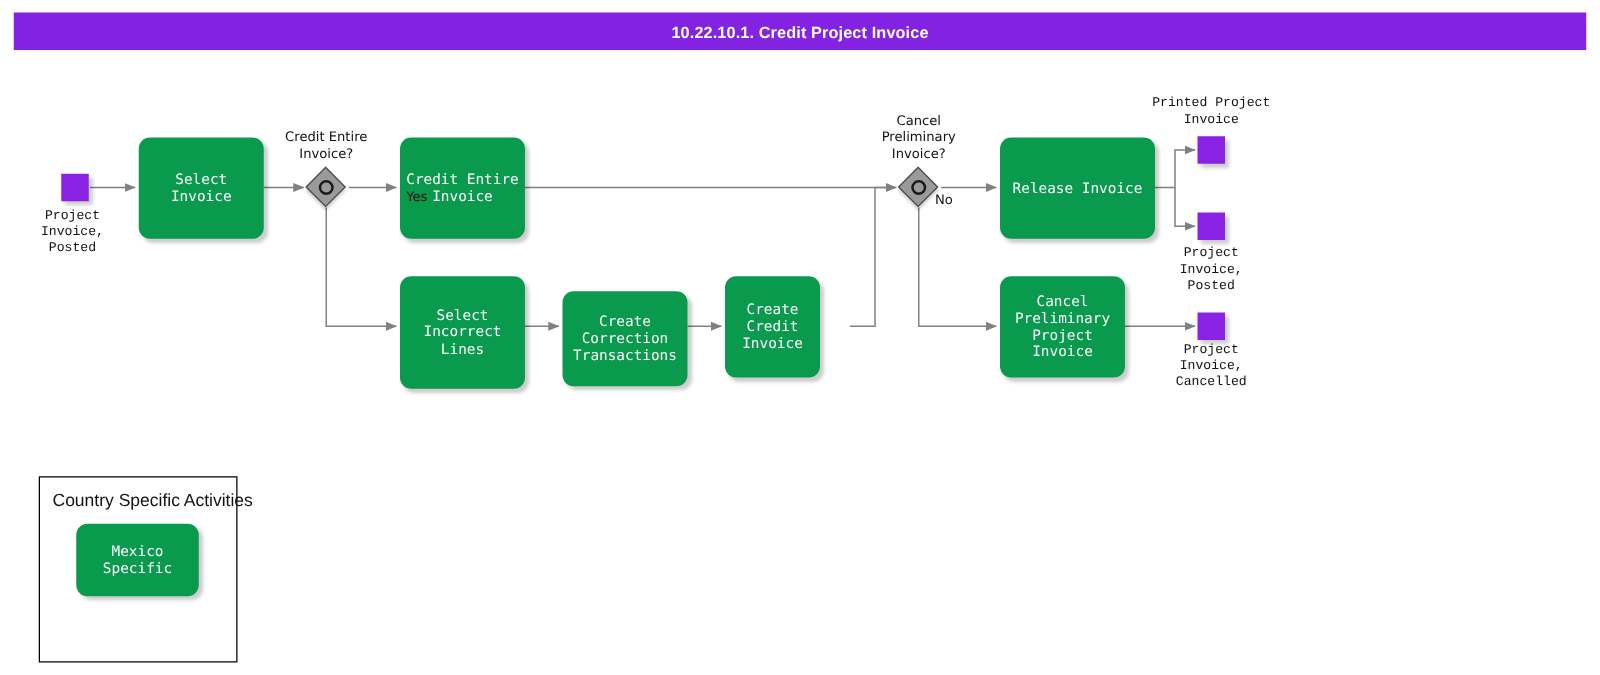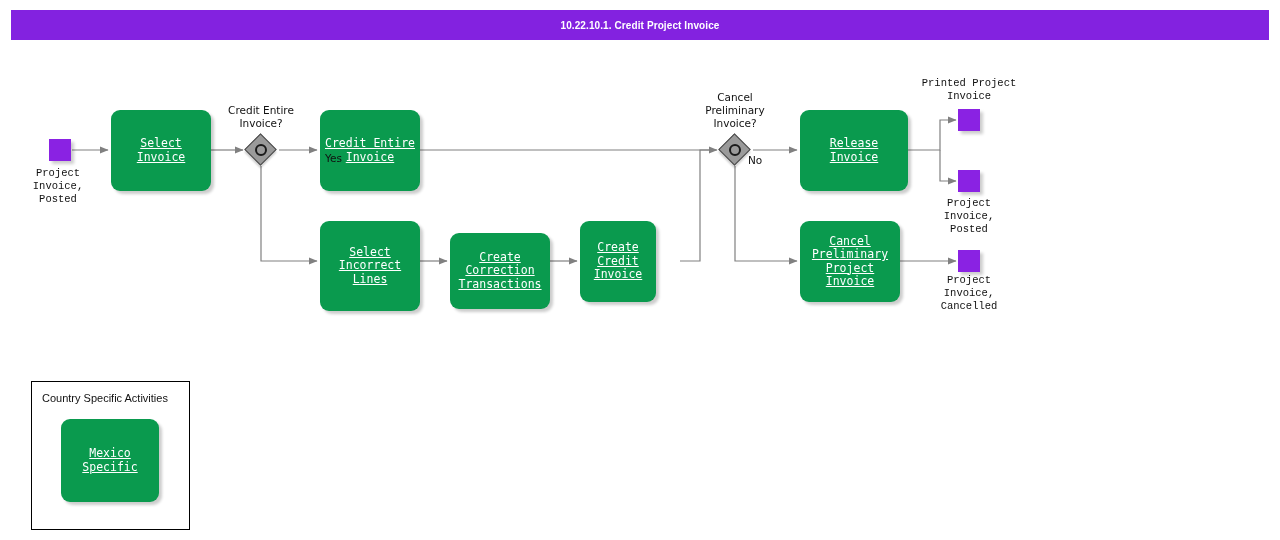--- a/index.html
+++ b/index.html
@@ -19,21 +19,21 @@
   
   #title-bar {
     position: absolute;
     left: 11px;
     top: 10px;
     width: 1258px;
     height: 30px;
     background: #8322e0;
     color: #ffffff;
     font-family: "Liberation Sans", sans-serif;
-    font-size: 10px;
+    font-size: 13px;
     font-weight: bold;
     display: flex;
     align-items: center;
     justify-content: center;
     letter-spacing: .1px;
   }
 
   
   #connectors {
     position: absolute;
@@ -54,21 +54,20 @@
     font-family: "DejaVu Sans Mono", monospace;
     font-size: 11.5px;
     line-height: 13.5px;
     display: flex;
     align-items: center;
     justify-content: center;
     text-align: center;
     box-sizing: border-box;
     padding: 2px 4px;
     white-space: pre-line;
-    text-decoration: underline;
   }
 
   
   .event {
     position: absolute;
     width: 22px;
     height: 22px;
     background: #8a22e3;
     box-shadow: 3px 3px 3px rgba(0,0,0,0.20);
   }
@@ -140,21 +139,21 @@
     height: 149px;
     border: 1.4px solid #000000;
     background: #ffffff;
     box-sizing: border-box;
   }
   #country-group-title {
     position: absolute;
     left: 42px;
     top: 392px;
     font-family: "Liberation Sans", sans-serif;
-    font-size: 11px;
+    font-size: 14px;
     color: #111111;
     white-space: nowrap;
   }
 </style>
 </head>
 <body>
 
 <div id="title-bar">
   <span>10.22.10.1. Credit Project Invoice</span>
 </div>
@@ -208,21 +207,21 @@
 <div class="task" style="left:320px; top:221px; width:100px; height:90px;">Select Incorrect
 Lines</div>
 
 <div class="task" style="left:450px; top:233px; width:100px; height:76px;">Create
 Correction
 Transactions</div>
 
 <div class="task" style="left:580px; top:221px; width:76px; height:81px;">Create Credit
 Invoice</div>
 
-<div class="task" style="left:800px; top:110px; width:108px; height:81px;">Release Invoice</div>
+<div class="task" style="left:800px; top:110px; width:124px; height:81px;">Release Invoice</div>
 
 <div class="task" style="left:800px; top:221px; width:100px; height:81px;">Cancel
 Preliminary
 Project Invoice</div>
 
 <div class="gateway" style="left:246px; top:135px;">
   <div class="gw-diamond"></div>
   <div class="gw-ring"></div>
 </div>
 <div class="gw-label" style="left:206px; top:104px; width:110px;">Credit Entire
@@ -247,13 +246,13 @@
 Invoice,
 Posted</div>
 
 <div class="event" style="left:958px; top:250px;"></div>
 <div class="elabel" style="left:919px; top:274px; width:100px;">Project
 Invoice,
 Cancelled</div>
 
 <div id="country-group"></div>
 <div id="country-group-title">Country Specific Activities</div>
-<div class="task" style="left:61px; top:419px; width:98px; height:83px;">Mexico Specific</div>
+<div class="task" style="left:61px; top:419px; width:98px; height:58px;">Mexico Specific</div>
 
 </body></html>

